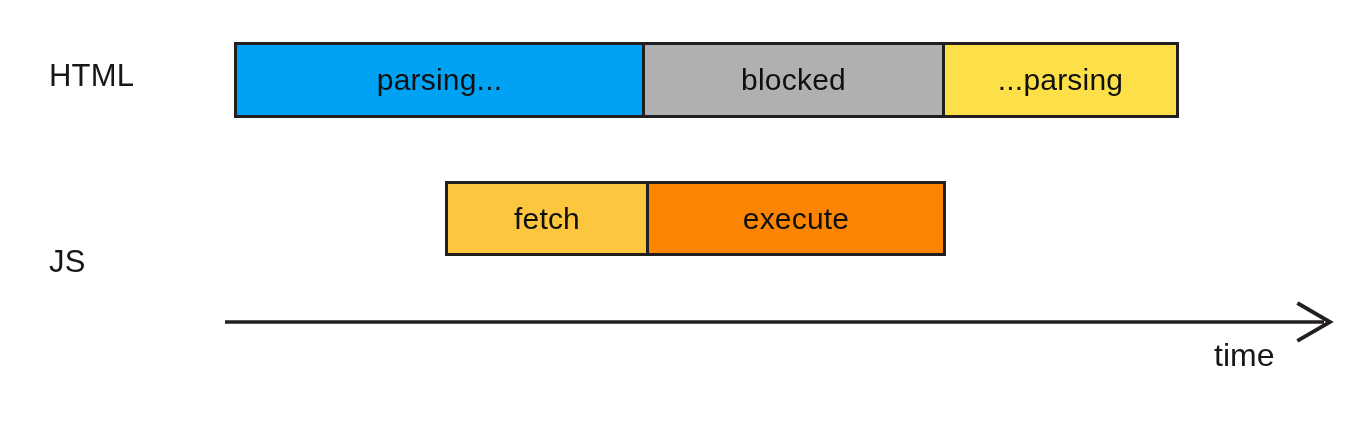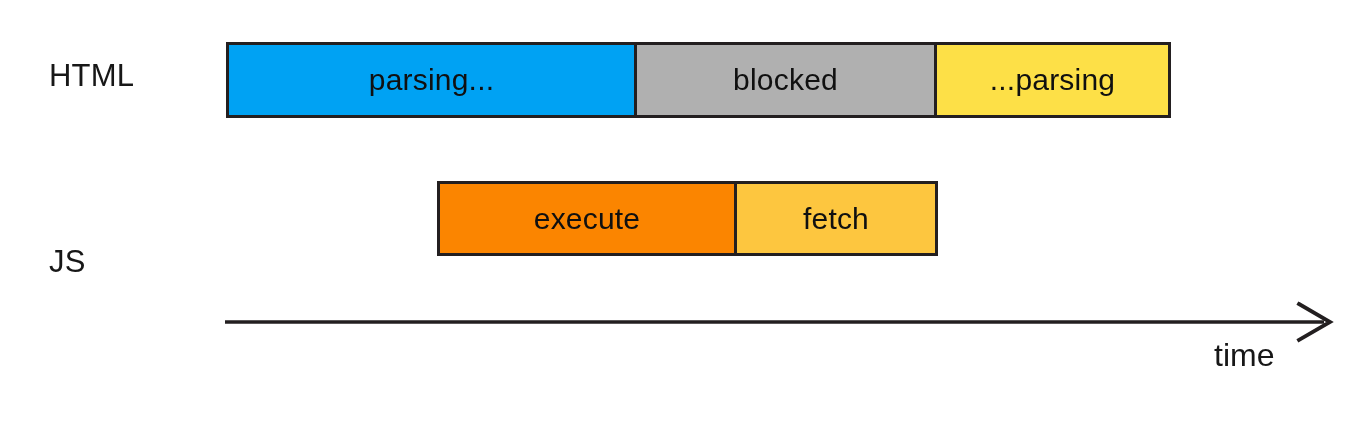--- a/index.html
+++ b/index.html
@@ -33,20 +33,21 @@
   }
   #label-html { left: 49px; top: 60px; }
   #label-js   { left: 49px; top: 202px; margin-top: 44px; }
 
   
   .track {
     position: absolute;
     display: flex;
     align-items: stretch;
     box-sizing: border-box;
+    margin-left: 8px;
   }
   #track-html {
     left: 226px;
     top: 42px;
     width: 945px;
     height: 76px;
   }
   #track-js {
     left: 437px;
     top: 181px;
@@ -98,22 +99,22 @@
 
   <div class="track" id="track-html">
     <div class="seg" style="flex: 0 0 411px; background: #00A2F3;">parsing...</div>
     <div class="seg" style="flex: 0 0 303px; background: #B0B0B0;">blocked</div>
     <div class="seg" style="flex: 1 1 auto; background: #fde047;">...parsing</div>
   </div>
 
   <div class="row-label" id="label-js">JS</div>
 
   <div class="track" id="track-js">
+    <div class="seg" style="flex: 0 0 204px; background: #FDC63F;">fetch</div>
     <div class="seg" style="flex: 1 1 auto; background: #FB8500;">execute</div>
-    <div class="seg" style="flex: 0 0 204px; background: #FDC63F;">fetch</div>
   </div>
 
   <div id="time-axis">
     <svg width="1110" height="46" viewBox="0 0 1110 46" xmlns="http://www.w3.org/2000/svg">
       <line x1="1" y1="22" x2="1100" y2="22" stroke="#231f20" stroke-width="3.4" stroke-linecap="butt"></line>
       <polyline points="1075,4 1106,22 1075,40" fill="none" stroke="#231f20" stroke-width="3.8" stroke-linecap="square" stroke-linejoin="miter"></polyline>
     </svg>
   </div>
 
   <div id="label-time">time</div>

